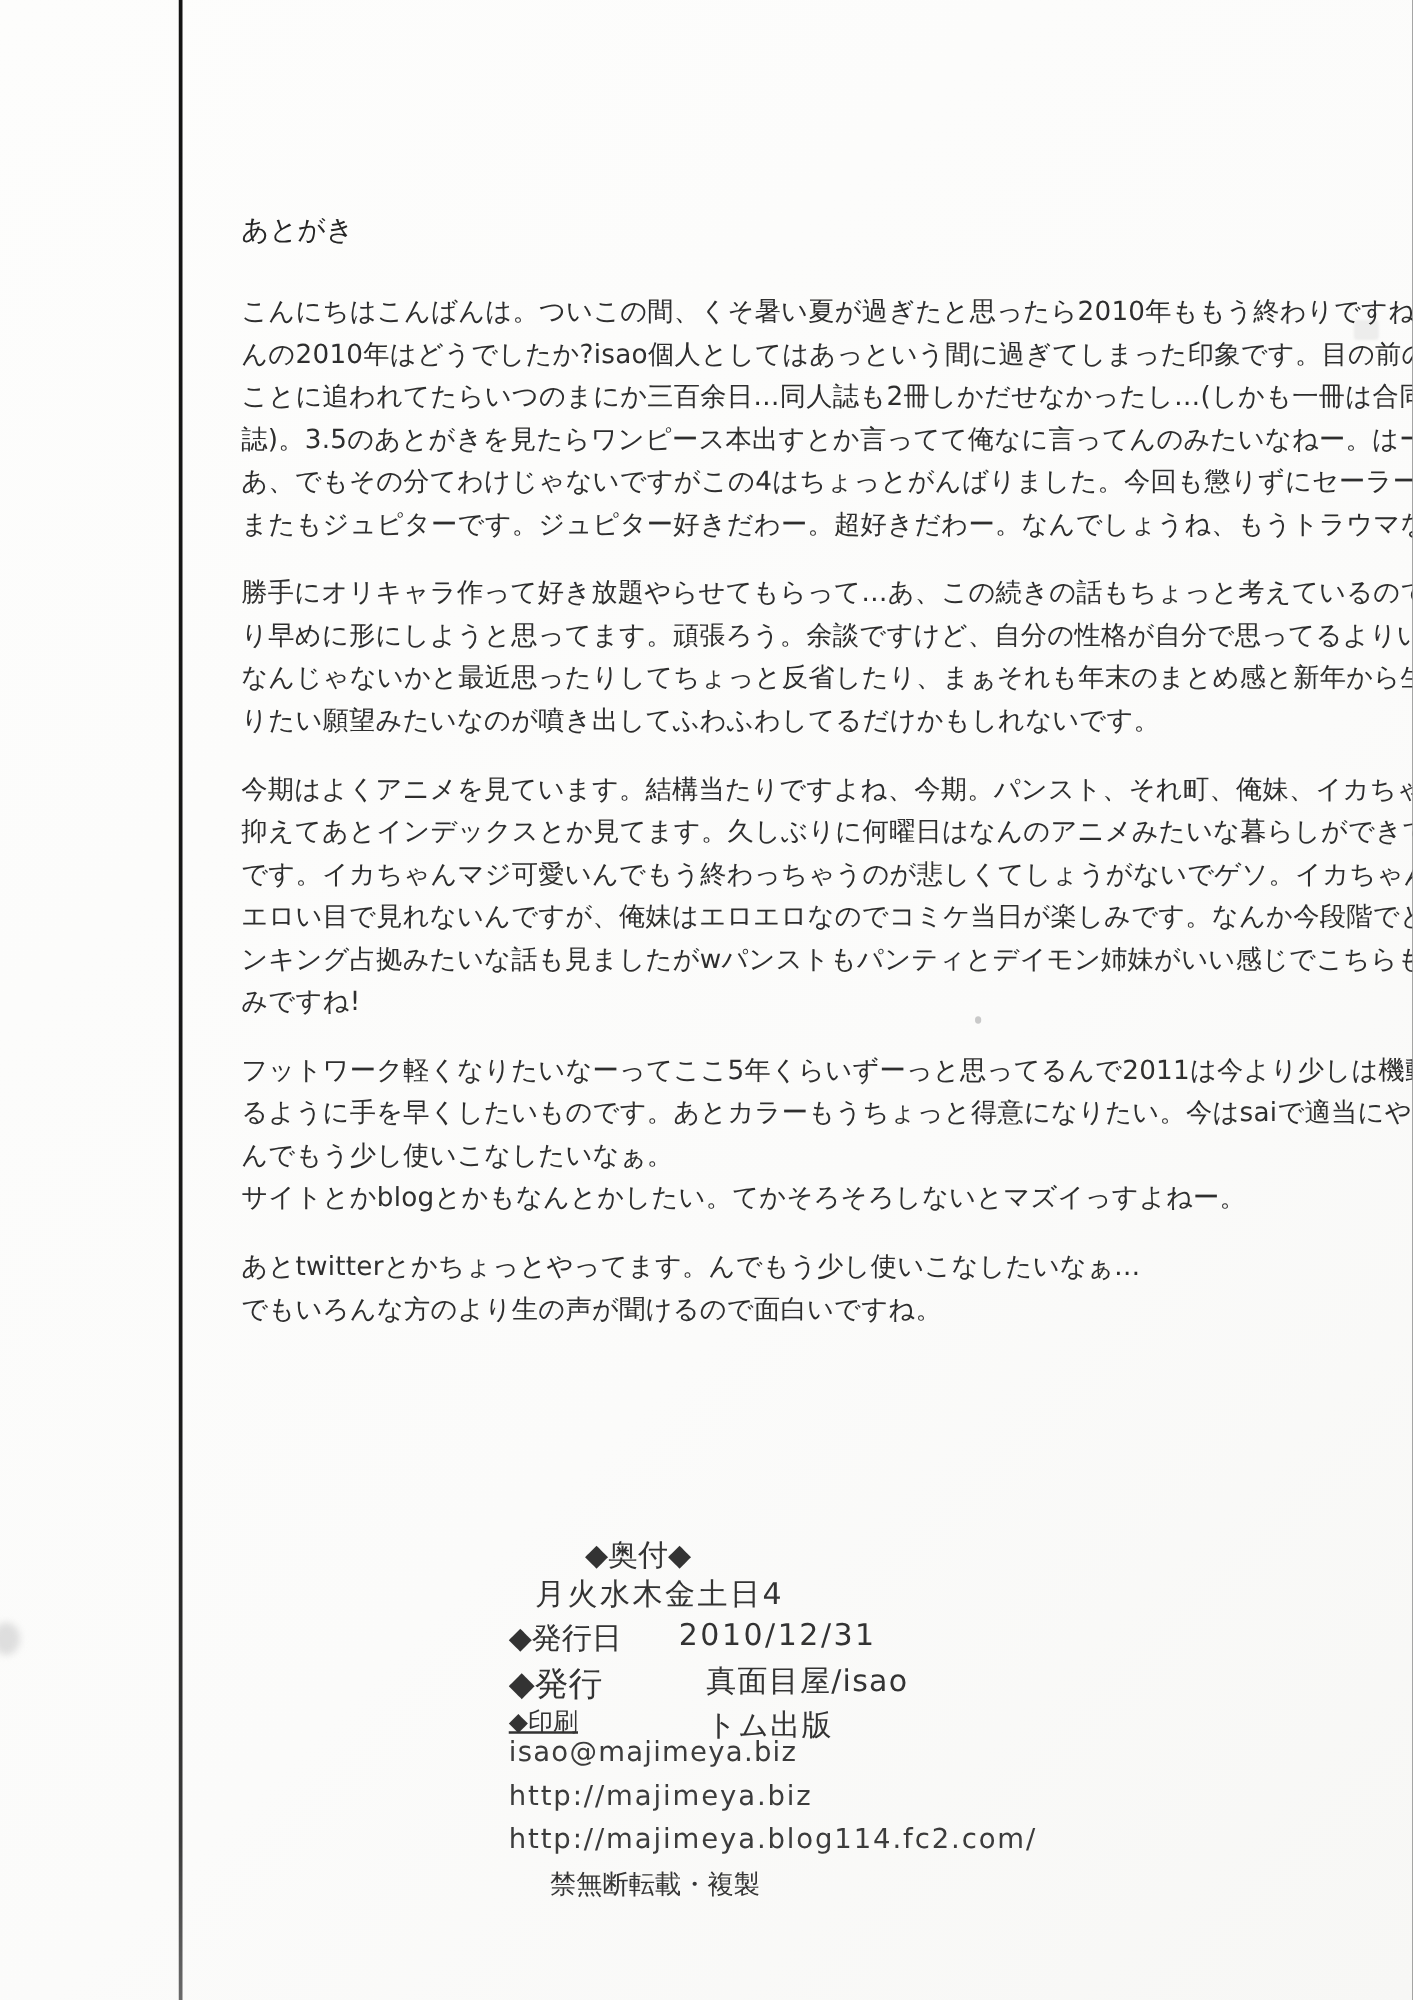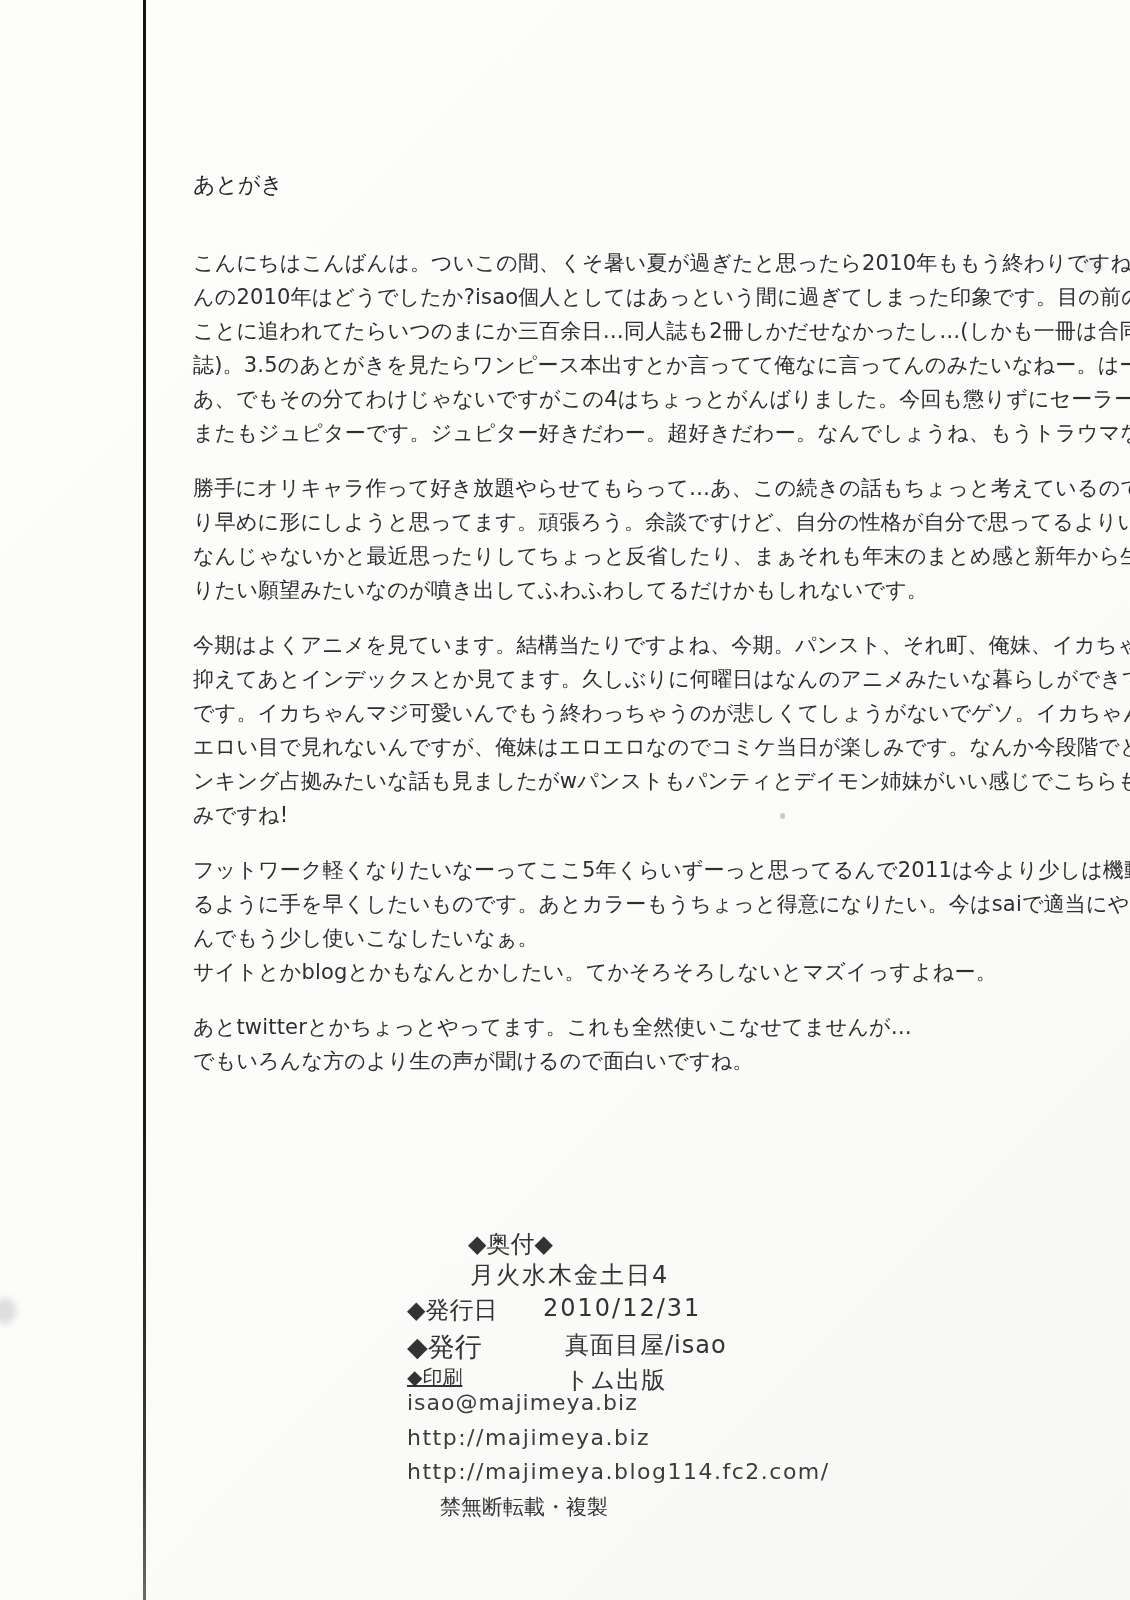--- a/index.html
+++ b/index.html
@@ -19,39 +19,39 @@
   .spine-line {
     position:absolute; left:143px; top:0;
     width:3px; height:1600px;
     background:linear-gradient(to bottom, #141414 0%, #1a1a1a 70%, #3c3c3c 92%, #6a6a6a 100%);
   }
   .content {
     position:absolute; left:193px; top:170px; width:830px;
   }
   .heading {
     font-size:22px; line-height:30px;
-    margin:0 0 46px 0;
+    margin:0 0 32px 0;
     color:#262626;
     font-weight:500;
   }
   .para {
     font-size:21px; line-height:34px;
     margin:0 0 21px 0;
     white-space:pre;
     color:#2e2e2e;
     letter-spacing:0.2px;
   }
   .closing {
     margin-top:42px;
   }
   
   .colophon { position:absolute; left:0; top:0; }
   .col-line { position:absolute; white-space:pre; color:#333; }
   .col-title   { left:468px; top:1228px; font-size:24px; }
-  .col-book    { left:428px; top:1259px; font-size:24px; letter-spacing:2px;margin-left:42px; }
+  .col-book    { left:428px; top:1259px; font-size:24px; letter-spacing:2px; }
   .col-row1-l  { left:407px; top:1294px; font-size:24px; }
   .col-row1-v  { left:543px; top:1294px; font-size:24px; letter-spacing:2px; }
   .col-row2-l  { left:407px; top:1329px; font-size:27px; }
   .col-row2-v  { left:565px; top:1329px; font-size:24px; letter-spacing:1px; }
   .col-row3-l  { left:407px; top:1364px; font-size:20px;text-decoration:underline; }
   .col-row3-v  { left:565px; top:1364px; font-size:24px; letter-spacing:1px; }
   .col-email   { left:407px; top:1390px; font-size:22px; letter-spacing:1px; color:#3c3c3c; }
   .col-url1    { left:407px; top:1425px; font-size:22px; letter-spacing:1.5px; color:#3c3c3c; }
   .col-url2    { left:407px; top:1459px; font-size:22px; letter-spacing:1.5px; color:#3c3c3c; }
   .col-notice  { left:440px; top:1493px; font-size:21px; color:#363636; }
@@ -95,21 +95,21 @@
     <p class="para">今期はよくアニメを見ています。結構当たりですよね、今期。パンスト、それ町、俺妹、イカちゃん!あたり
 抑えてあとインデックスとか見てます。久しぶりに何曜日はなんのアニメみたいな暮らしができてて楽しい
 です。イカちゃんマジ可愛いんでもう終わっちゃうのが悲しくてしょうがないでゲソ。イカちゃんはあんまり
 エロい目で見れないんですが、俺妹はエロエロなのでコミケ当日が楽しみです。なんか今段階でとらのラ
 ンキング占拠みたいな話も見ましたがwパンストもパンティとデイモン姉妹がいい感じでこちらも大変楽し
 みですね!</p>
     <p class="para">フットワーク軽くなりたいなーってここ5年くらいずーっと思ってるんで2011は今より少しは機動的に動け
 るように手を早くしたいものです。あとカラーもうちょっと得意になりたい。今はsaiで適当にやってるだけな
 んでもう少し使いこなしたいなぁ。
 サイトとかblogとかもなんとかしたい。てかそろそろしないとマズイっすよねー。</p>
-    <p class="para">あとtwitterとかちょっとやってます。これも全然使いこなせてませんが…
+    <p class="para">あとtwitterとかちょっとやってます。んでもう少し使いこなしたいなぁ…
 でもいろんな方のより生の声が聞けるので面白いですね。</p>
 
   </div>
 
   <div class="colophon">
     <div class="col-line col-title">◆奥付◆</div>
     <div class="col-line col-book">月火水木金土日4</div>
 
     <div class="col-line col-row1-l">◆発行日</div>
     <div class="col-line col-row1-v">2010/12/31</div>

